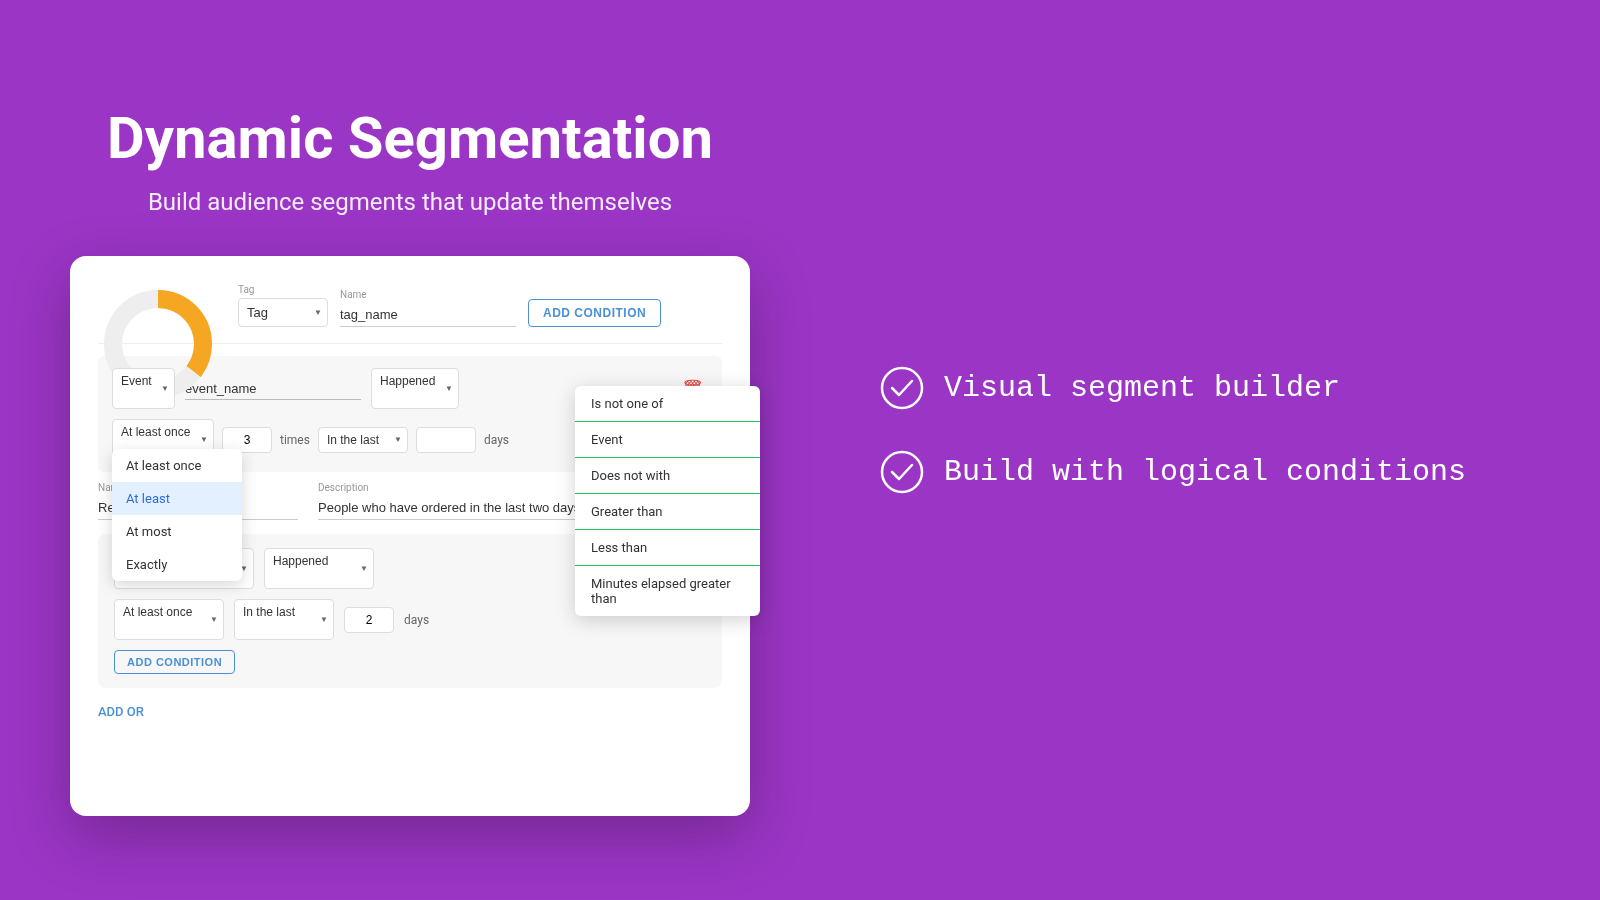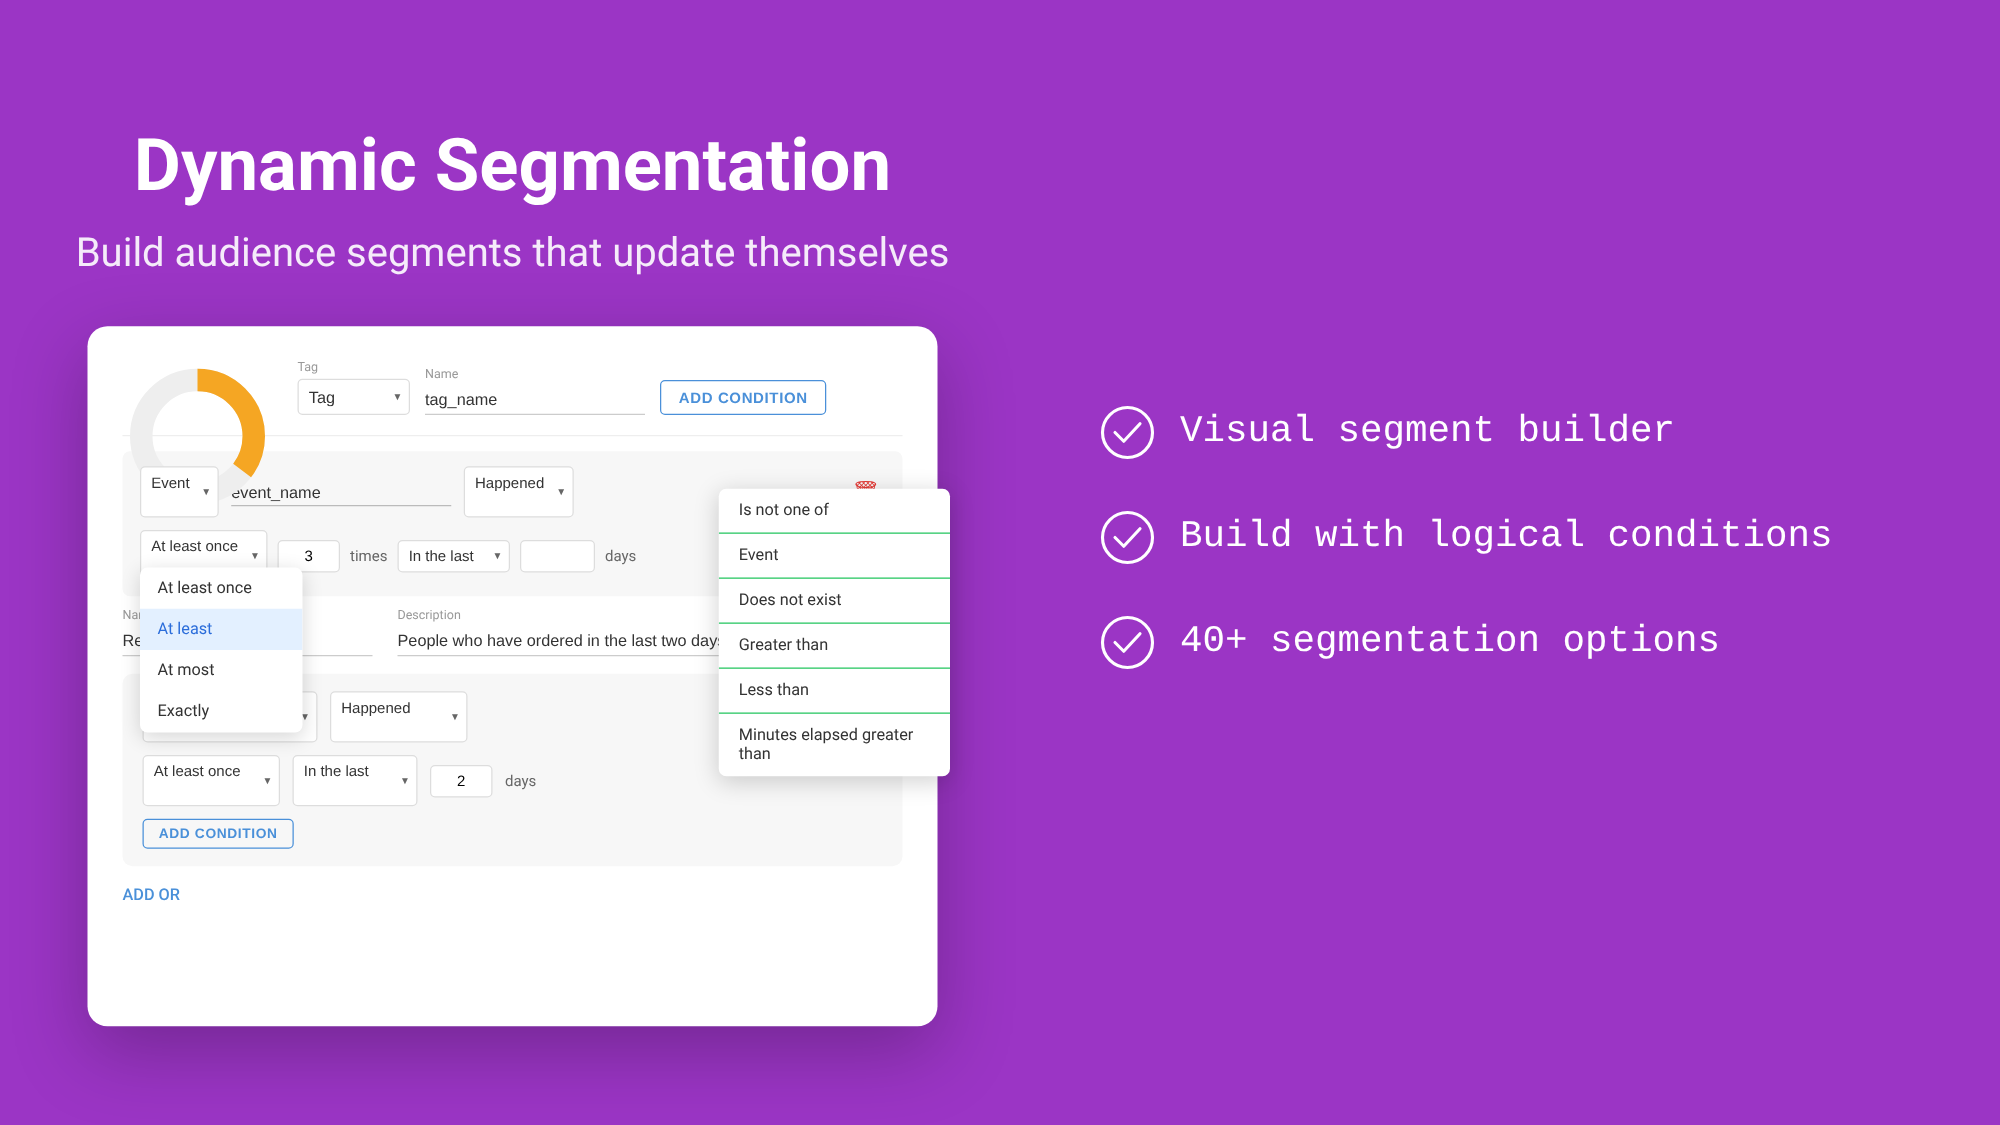--- a/index.html
+++ b/index.html
@@ -25,21 +25,21 @@
     .hero-title {
       color: #fff;
       font-size: 58px;
       font-weight: 700;
       text-align: center;
       margin-bottom: 16px;
     }
 
     .hero-subtitle {
       color: rgba(255,255,255,0.9);
-      font-size: 32px;
+      font-size: 24px;
       font-weight: 400;
       margin-bottom: 40px;
     }
 
     
     .main-card {
       background: #fff;
       border-radius: 16px;
       width: 680px;
       min-height: 560px;
@@ -407,21 +407,21 @@
           <div class="field-label">Name</div>
           <input class="input-field" type="text" value="tag_name" style="">
         </div>
         <button class="add-condition-btn-outline">ADD CONDITION</button>
       </div>
     </div>
 
     <div class="dropdown-menu">
       <div class="dropdown-item">Is not one of</div>
       <div class="dropdown-item">Event</div>
-      <div class="dropdown-item">Does not exist</div>
+      <div class="dropdown-item">Does not with</div>
       <div class="dropdown-item">Greater than</div>
       <div class="dropdown-item">Less than</div>
       <div class="dropdown-item">Minutes elapsed greater than</div>
     </div>
 
     <hr class="section-divider">
 
     <div class="event-row">
       <div class="event-row-top">
         <div class="select-wrapper">
@@ -528,20 +528,13 @@
     </svg>
     <span class="feature-text">Visual segment builder</span>
   </div>
   <div class="feature-item">
     <svg class="feature-icon" viewBox="0 0 44 44" fill="none">
       <circle cx="22" cy="22" r="20" stroke="white" stroke-width="2.5"></circle>
       <path d="M12 22L19 29L32 15" stroke="white" stroke-width="2.5" stroke-linecap="round" stroke-linejoin="round"></path>
     </svg>
     <span class="feature-text">Build with logical conditions</span>
   </div>
-  <div class="feature-item">
-    <svg class="feature-icon" viewBox="0 0 44 44" fill="none">
-      <circle cx="22" cy="22" r="20" stroke="white" stroke-width="2.5"></circle>
-      <path d="M12 22L19 29L32 15" stroke="white" stroke-width="2.5" stroke-linecap="round" stroke-linejoin="round"></path>
-    </svg>
-    <span class="feature-text">40+ segmentation options</span>
-  </div>
 </div>
 
 </body></html>

